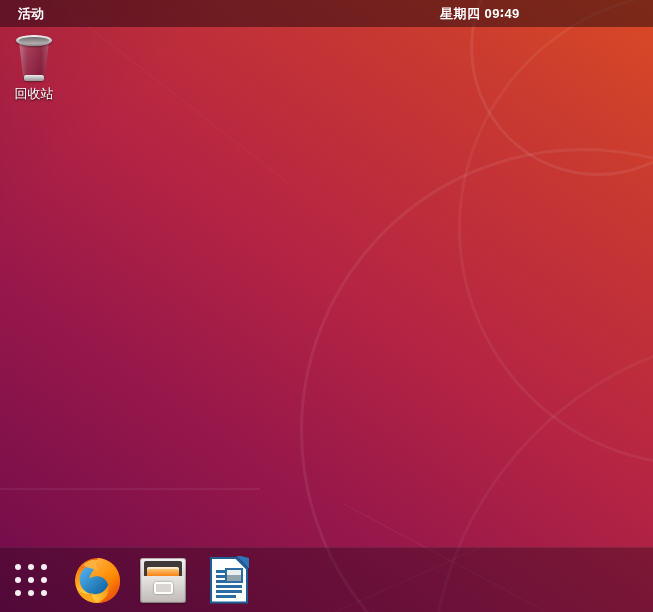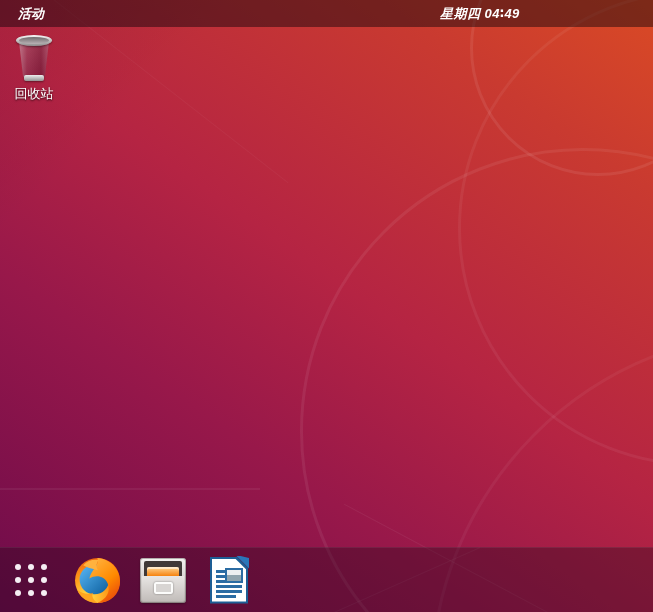--- a/index.html
+++ b/index.html
@@ -37,21 +37,20 @@
 
   
   .top-bar {
     position: absolute; left: 0; top: 0; right: 0;
     height: 27px;
     background: rgba(12,2,8,0.45);
     display: flex; align-items: center;
     color: #ffffff;
     font-size: 13px; font-weight: bold;
     z-index: 5;
-    font-style: italic;
   }
   .activities { margin-left: 14px; padding: 2px 4px; cursor: pointer; }
   .clock {
     position: absolute; left: 440px; top: 0;
     height: 27px; display: flex; align-items: center;
     letter-spacing: 0.5px; cursor: pointer;
   }
 
   
   .trash-item {
@@ -192,21 +191,21 @@
   <div class="wp-circle wp-c2"></div>
   <div class="wp-circle wp-c3"></div>
   <div class="wp-circle wp-c4"></div>
   <div class="wp-line wp-l1"></div>
   <div class="wp-line wp-l2"></div>
   <div class="wp-line wp-l3"></div>
   <div class="wp-line wp-l4"></div>
 
   <div class="top-bar">
     <div class="activities">活动</div>
-    <div class="clock">星期四 04∶49</div>
+    <div class="clock">星期四 09∶49</div>
   </div>
 
   <div class="trash-item">
     <div class="trash-art">
       <div class="trash-body"></div>
       <div class="trash-rim"></div>
       <div class="trash-base"></div>
     </div>
     <div class="trash-label">回收站</div>
   </div>

